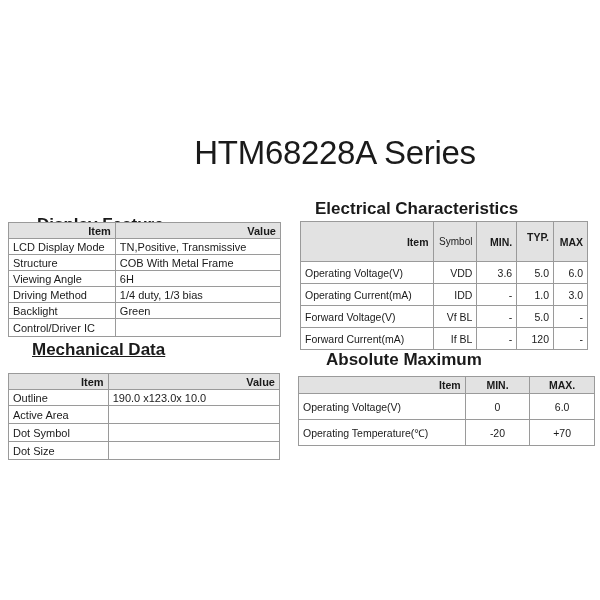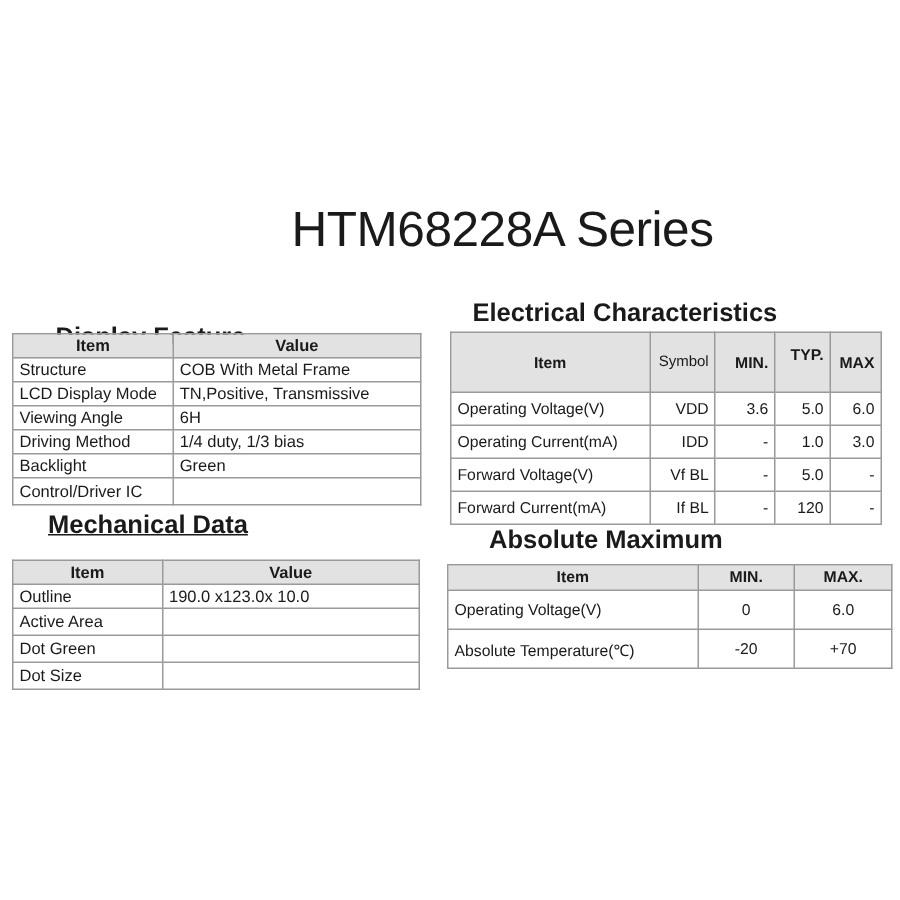--- a/index.html
+++ b/index.html
@@ -3,21 +3,21 @@
 <meta charset="utf-8">
 <style>
   html, body { margin:0; padding:0; background:#ffffff; }
   body { width:600px; height:600px; position:relative; overflow:hidden;
          font-family:"Liberation Sans", sans-serif; color:#1a1a1a; }
   .title { position:absolute; left:0; width:670px; top:134px; text-align:center;
            font-size:33px; font-weight:normal; letter-spacing:-0.3px; }
   .heading { position:absolute; font-size:17px; font-weight:bold; white-space:nowrap; }
   table { position:absolute; border-collapse:collapse; font-size:11px; }
   td, th { border:1px solid #9a9a9a; padding:0 4px; white-space:nowrap; font-weight:normal; }
-  th { background:#e2e2e2; font-weight:bold; text-align:center; }
+  th { background:#e2e2e2; font-weight:bold; text-align:right; }
   .df td, .df th { height:15px; }
   .ec td, .ec th { height:21px; font-size:10.5px; }
   .ec th { font-size:10.5px; }
   .ec .c { text-align:right; }
   .md td, .md th { height:15px; }
   .md tr.tall td { height:17px; }
   .am td, .am th { height:25px; font-size:10.5px; }
   .am th { height:16px; }
   .am .c { text-align:center; }
 </style>
@@ -31,26 +31,26 @@
   <colgroup>
       <col style="width:107px">
       <col style="width:166px">
     </colgroup>
   <tbody>
       <tr>
     <th>Item</th>
     <th>Value</th>
   </tr>
   <tr>
+    <td>LCD Display Mode</td>
+    <td>TN,Positive, Transmissive</td>
+  </tr>
+  <tr>
     <td>Structure</td>
     <td>COB With Metal Frame</td>
-  </tr>
-  <tr>
-    <td>LCD Display Mode</td>
-    <td>TN,Positive, Transmissive</td>
   </tr>
   <tr>
     <td>Viewing Angle</td>
     <td>6H</td>
   </tr>
   <tr>
     <td>Driving Method</td>
     <td>1/4 duty, 1/3 bias</td>
   </tr>
   <tr>
@@ -125,21 +125,21 @@
   </tr>
   <tr>
     <td>Outline</td>
     <td>190.0 x123.0x 10.0</td>
   </tr>
   <tr class="tall">
     <td>Active Area</td>
     <td></td>
   </tr>
   <tr class="tall">
-    <td>Dot Green</td>
+    <td>Dot Symbol</td>
     <td></td>
   </tr>
   <tr class="tall">
     <td>Dot Size</td>
     <td></td>
   </tr>
 </tbody>
   </table>
 
 <div class="heading" style="left:326px;top:350px;">Absolute Maximum</div>
@@ -154,18 +154,18 @@
     <th>Item</th>
     <th class="c">MIN.</th>
     <th class="c">MAX.</th>
   </tr>
   <tr>
     <td>Operating Voltage(V)</td>
     <td class="c">0</td>
     <td class="c">6.0</td>
   </tr>
   <tr>
-    <td>Absolute Temperature(℃)</td>
+    <td>Operating Temperature(℃)</td>
     <td class="c">-20</td>
     <td class="c">+70</td>
   </tr>
 </tbody>
   </table>
 
 </body></html>

